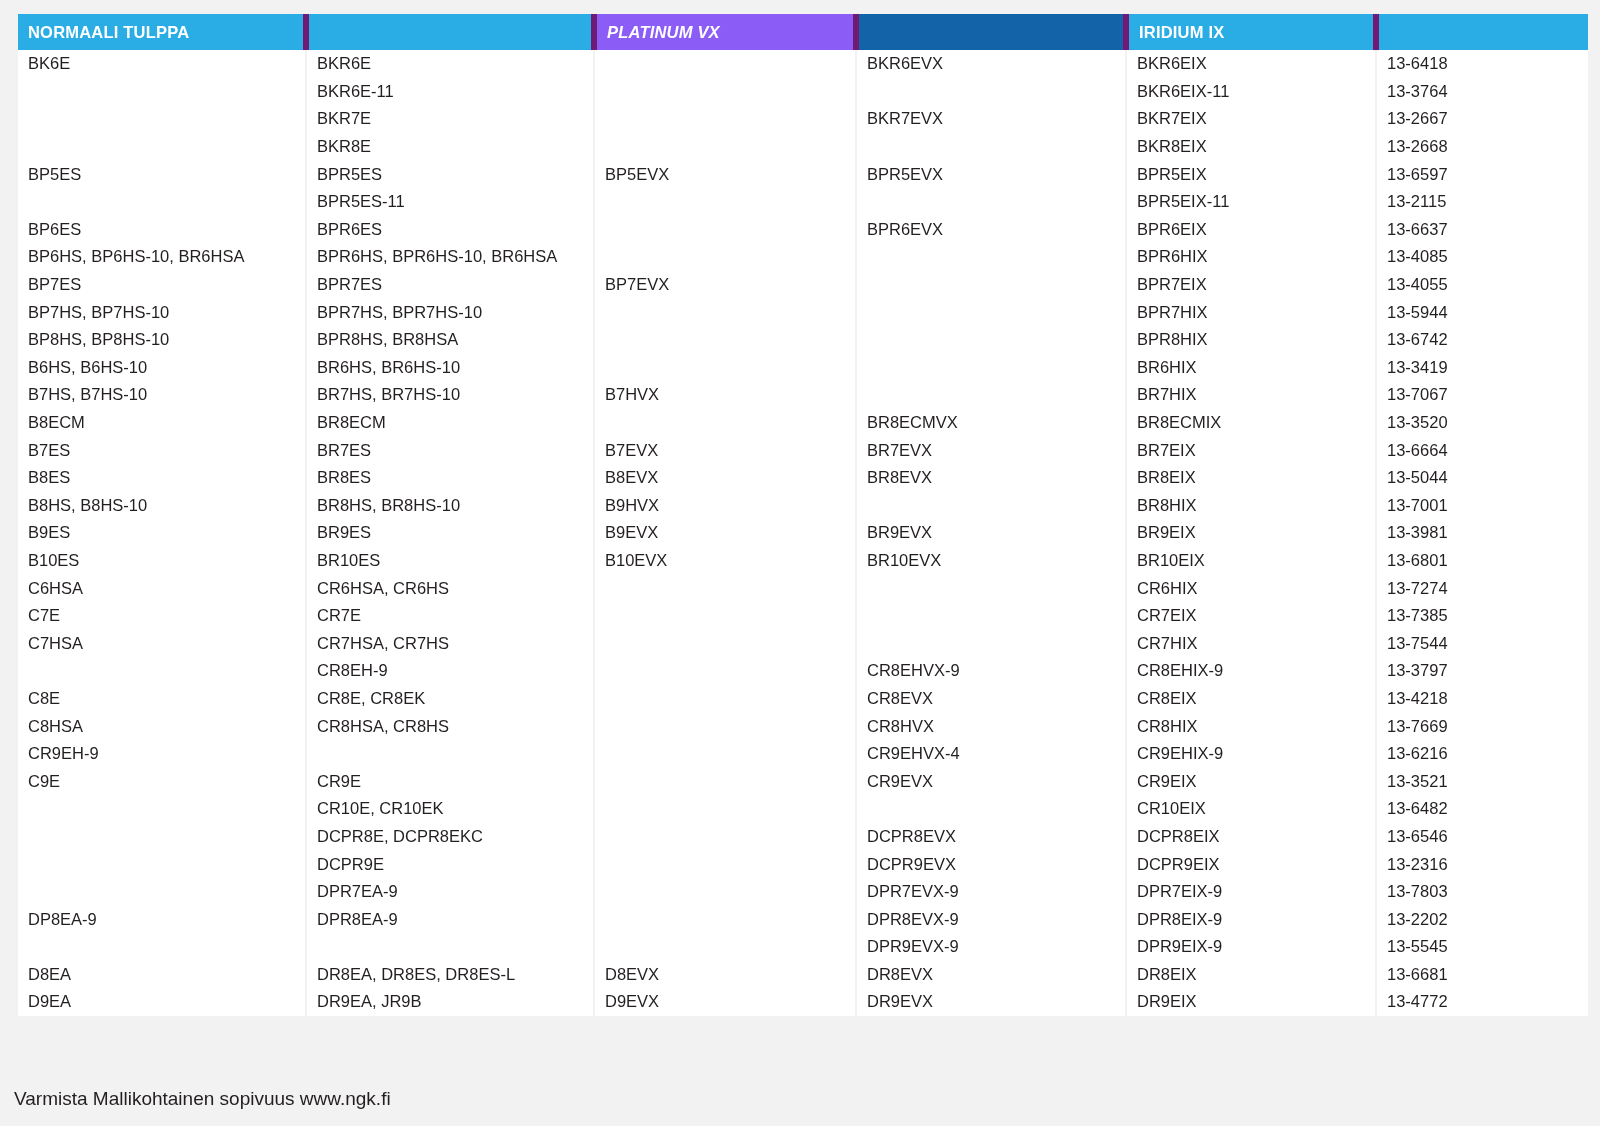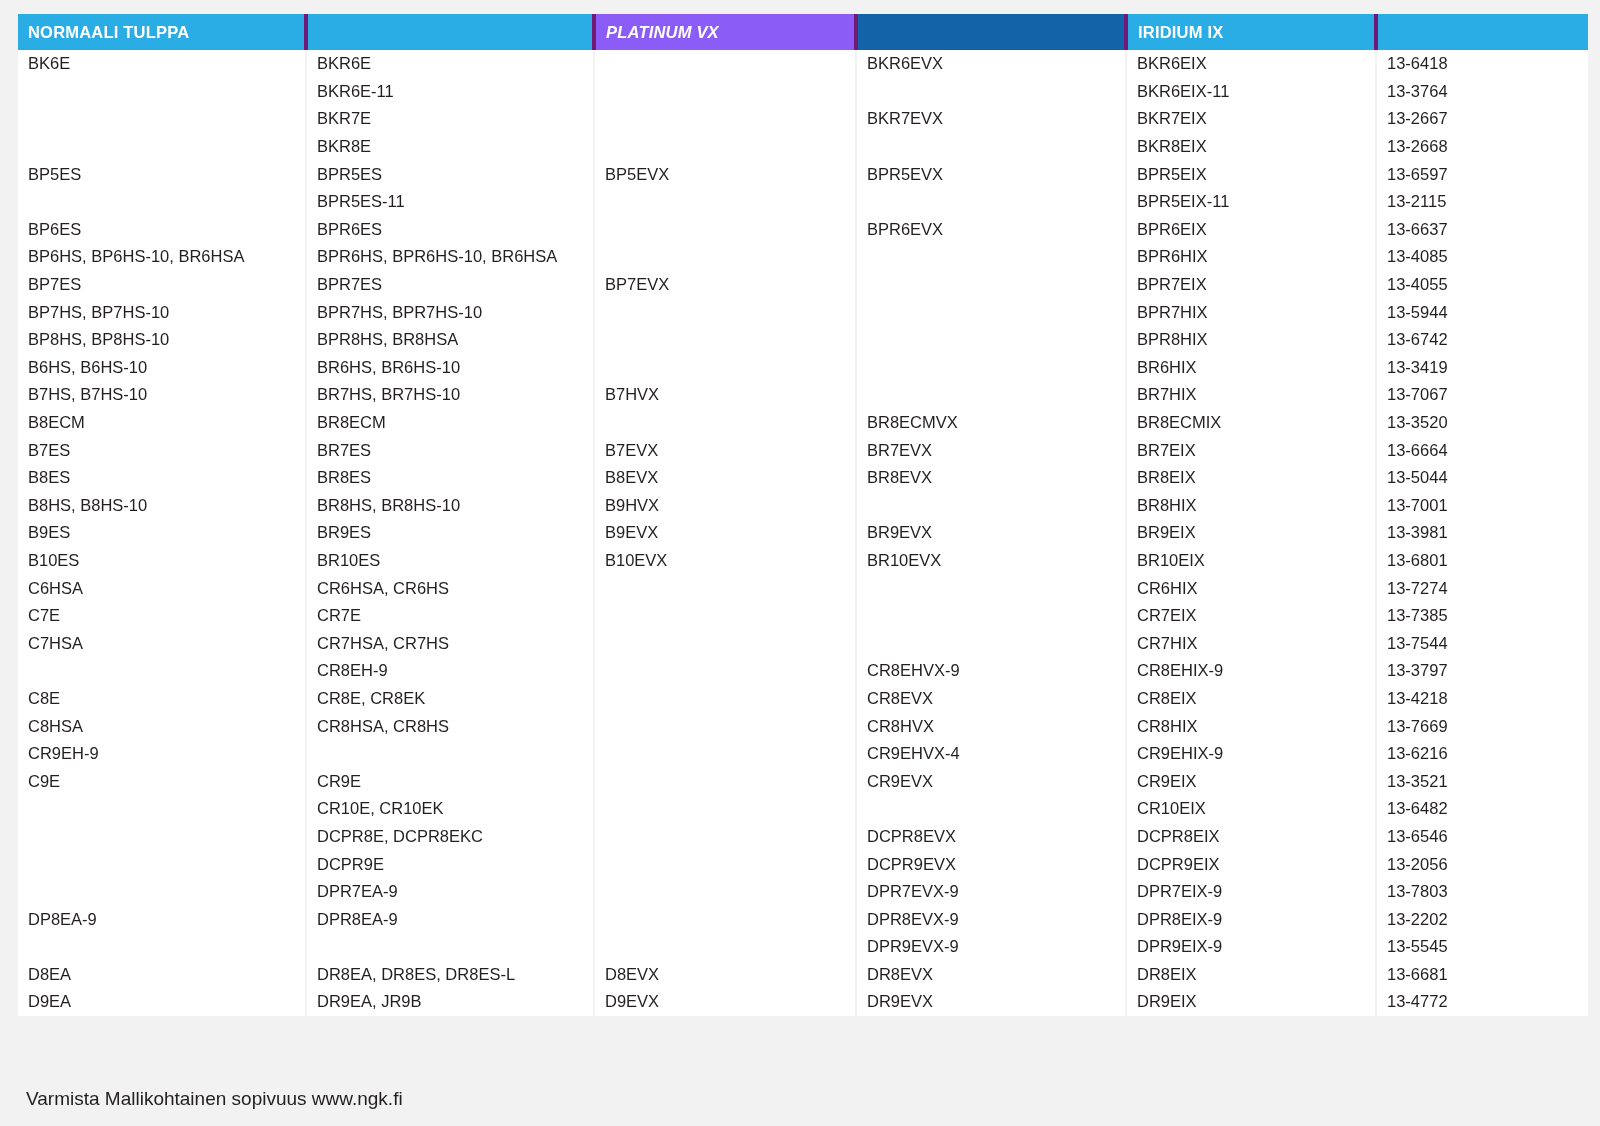--- a/index.html
+++ b/index.html
@@ -31,21 +31,21 @@
   table.spark-table col.c5 { width: 212px; }
 
   thead th {
     height: 36px;
     padding: 0 0 0 10px;
     text-align: left;
     font-size: 16.5px;
     letter-spacing: 0.2px;
     font-weight: bold;
     color: #ffffff;
-    border-right: 4px solid #701a75;
+    border-right: 6px solid #701a75;
     vertical-align: middle;
   }
   th.h-normaali { background: #29ade4; }
   th.h-blank1   { background: #29ade4; }
   th.h-platinum { background: #8b5cf6; font-style: italic; }
   th.h-blank2   { background: #1263a8; }
   th.h-iridium  { background: #29ade4; margin-left: 28px; }
   th.h-code     { background: #29ade4; border-right: none; }
 
   tbody td {
@@ -57,21 +57,21 @@
     border-right: 2px solid #f2f2f2;
     vertical-align: middle;
     white-space: nowrap;
     overflow: hidden;
   }
   tbody td.last { border-right: none; }
   tbody td.code { font-weight: normal; }
 
   .footer {
     position: absolute;
-    left: 26px;
+    left: 14px;
     bottom: 16px;
     font-size: 19px;
     color: #231f20;
     font-weight: normal;
   }
 </style>
 </head>
 <body>
 
 <div id="page">
@@ -327,21 +327,21 @@
           <td>DCPR8EVX</td>
           <td>DCPR8EIX</td>
           <td class="code last">13-6546</td>
         </tr>
         <tr>
           <td></td>
           <td>DCPR9E</td>
           <td></td>
           <td>DCPR9EVX</td>
           <td>DCPR9EIX</td>
-          <td class="code last">13-2056</td>
+          <td class="code last">13-2316</td>
         </tr>
         <tr>
           <td></td>
           <td>DPR7EA-9</td>
           <td></td>
           <td>DPR7EVX-9</td>
           <td>DPR7EIX-9</td>
           <td class="code last">13-7803</td>
         </tr>
         <tr>

